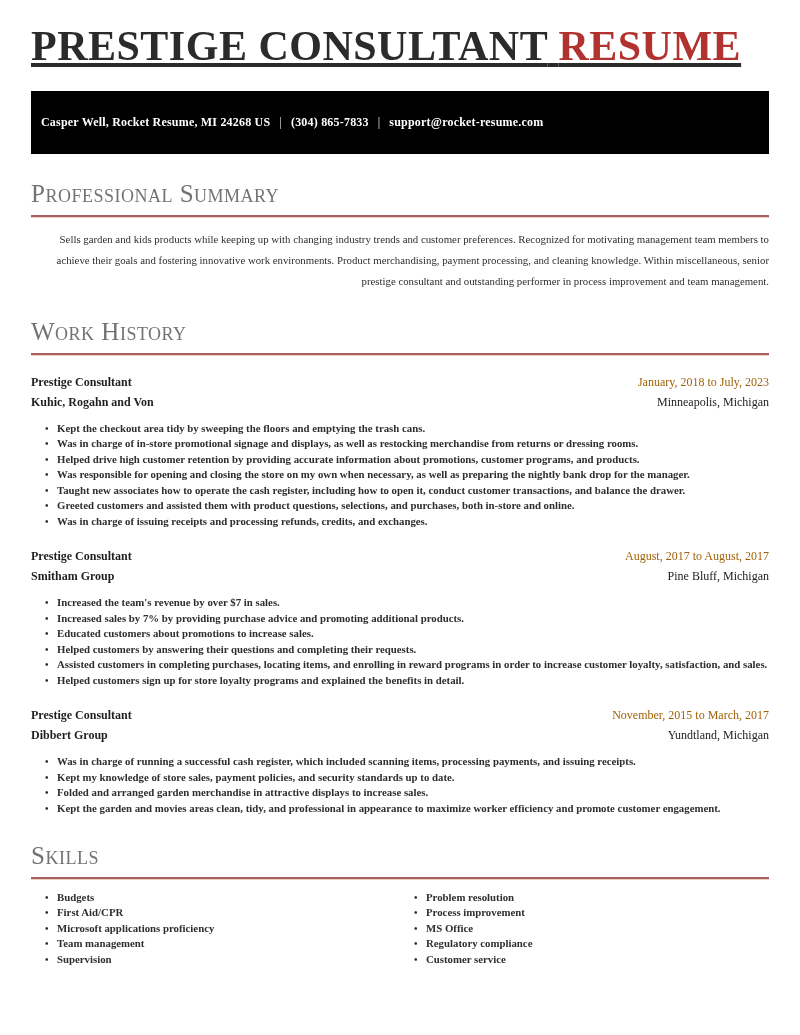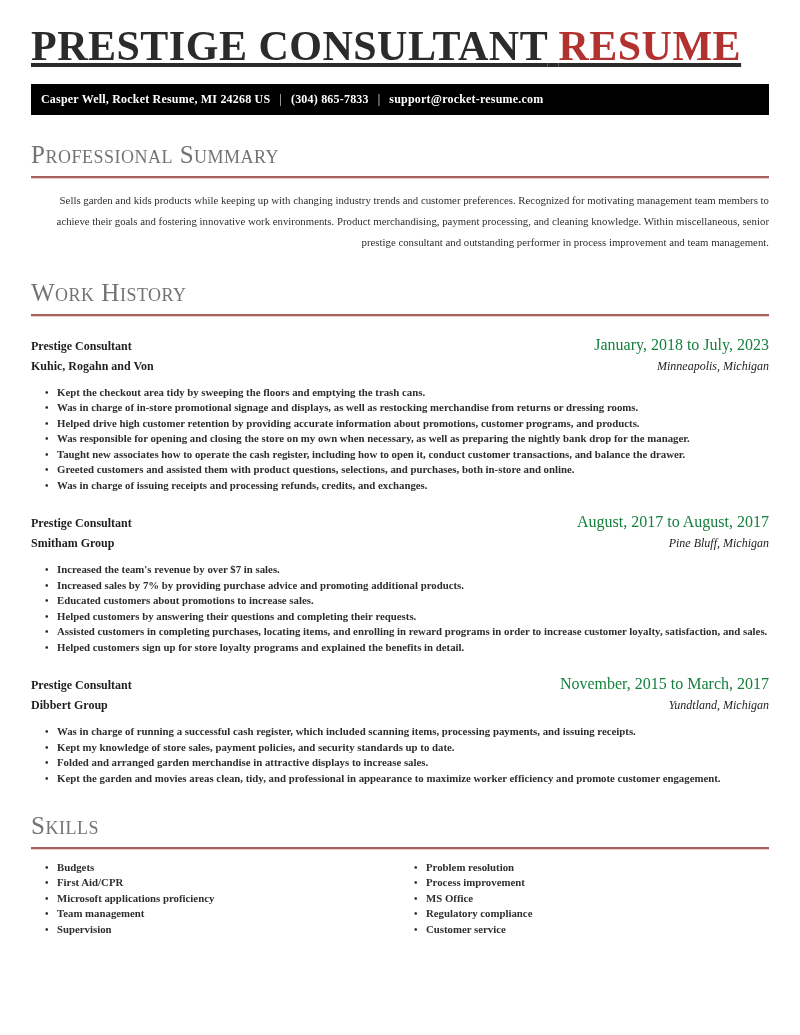--- a/index.html
+++ b/index.html
@@ -8,44 +8,44 @@
     padding:24px 31px 10px 31px; background:#ffffff;
     font-family:"Liberation Serif","DejaVu Serif",serif; color:#262626;
   }
   
   .page-title {
     margin:0; font-size:42px; font-weight:bold; line-height:1.08;
     color:#2b2b2b; letter-spacing:0.5px; white-space:nowrap;text-decoration:underline;
   }
   .page-title .accent { color:#b23230; }
   .contact-bar {
-    margin-top:15px; background:#000000; color:#ffffff;
-    font-size:12px; font-weight:bold; padding:8px 10px; letter-spacing:0.2px;
+    margin-top:22px; background:#000000; color:#ffffff;
+    font-size:12px; font-weight:bold; padding:24px 10px; letter-spacing:0.2px;
   }
   .contact-bar .sep { font-weight:normal; margin:0 9px; color:#e8e8e8; }
   
   .section { margin-top:26px; }
   .section-heading {
     margin:0; font-variant:small-caps; font-weight:400;
     font-size:25px; color:#737373; letter-spacing:0.5px; line-height:1.1;
   }
   .divider {
     height:2px; background:#a8625d; margin-top:7px;
     box-shadow:0 1px 0 rgba(232,199,195,0.9);
   }
   .summary-text {
     margin:12px 0 0 0; font-size:10.8px; line-height:1.95; color:#2e2e2e;text-align:right;
   }
   
   .entry { margin-top:20px; }
   .entry .row { display:flex; justify-content:space-between; align-items:baseline; }
   .entry .row + .row { margin-top:5px; }
   .bold-left { font-weight:bold; font-size:12px; color:#1f1f1f; }
-  .date-right { font-size:16px; color:#15803d; }
-  .loc-right { font-size:12px; font-style:italic; color:#222222; }
+  .date-right { font-size:12px; color:#a16207; }
+  .loc-right { font-size:12px; color:#222222; }
   
   ul.bullets { margin:11px 0 0 0; padding:0 0 0 14px; list-style:none; }
   ul.bullets li {
     position:relative; padding-left:12px; font-size:10.8px;
     line-height:15.5px; color:#2e2e2e;font-weight:bold;
   }
   ul.bullets li::before {
     content:"\2022"; position:absolute; left:0; top:0; color:#2e2e2e;
     font-size:10px; line-height:15.5px;
   }

